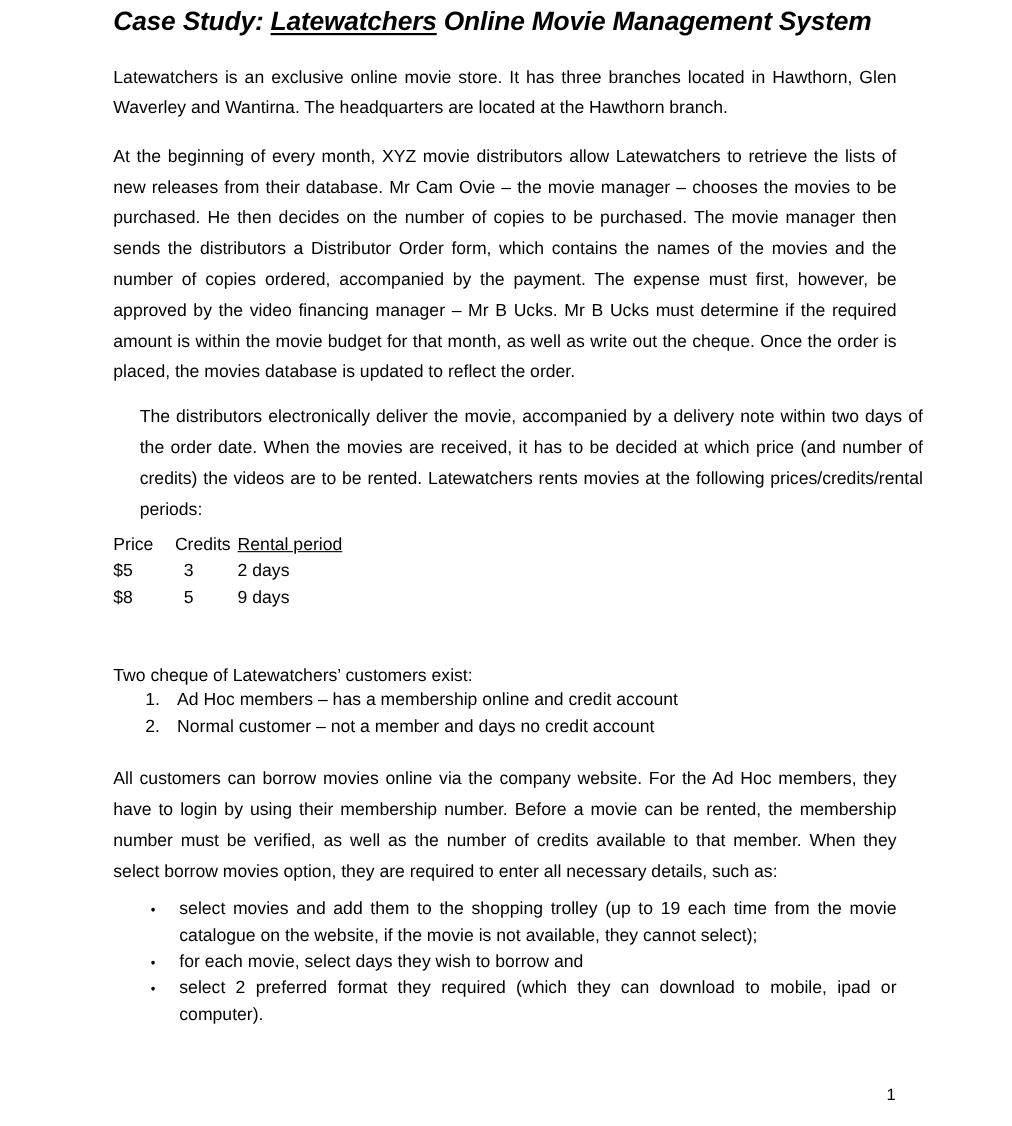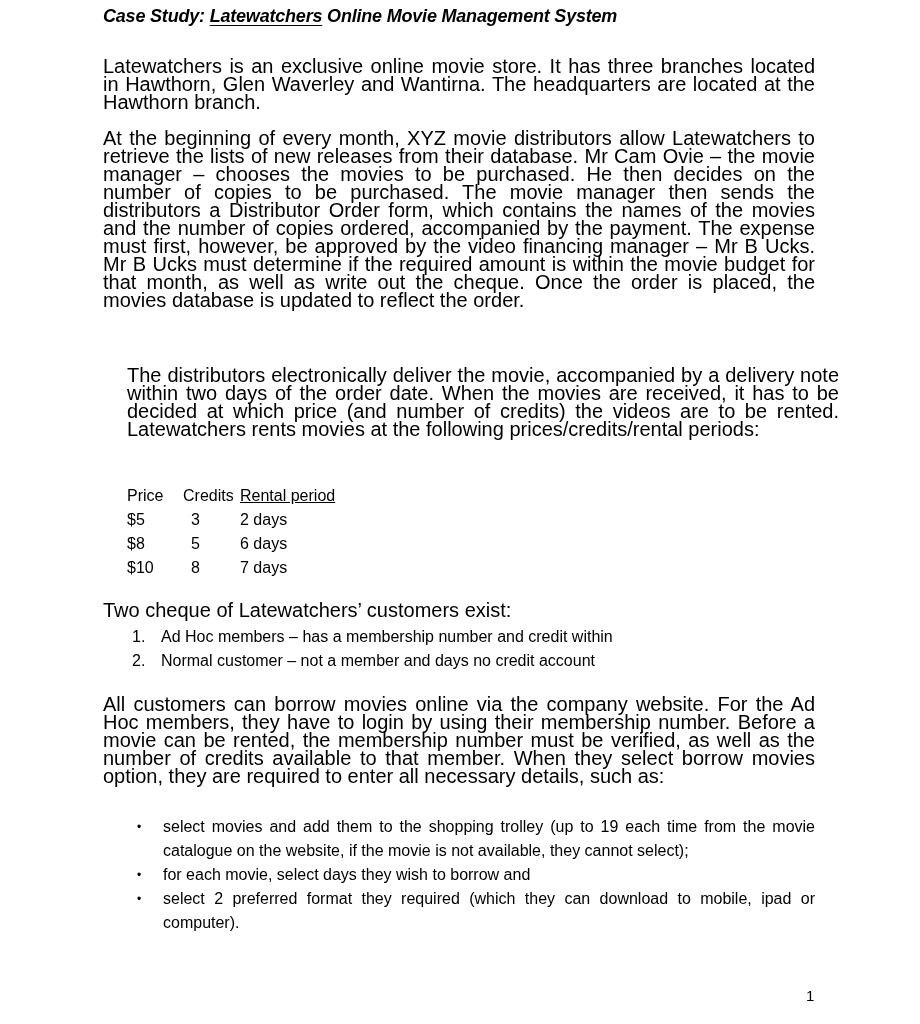--- a/index.html
+++ b/index.html
@@ -1,24 +1,24 @@
 <!DOCTYPE html>
 <html><head>
 <meta charset="utf-8">
 <style>
   html, body { margin:0; padding:0; background:#ffffff; }
   body { width:920px; height:1024px; position:relative; overflow:hidden;
          font-family: "Liberation Sans", "DejaVu Sans", sans-serif; color:#000; }
-  .title { position:absolute; left:103px; top:6px; font-size:18px; font-weight:bold; font-style:italic; letter-spacing:-0.2px; white-space:nowrap; }
+  .title { position:absolute; left:103px; top:6px; font-size:24px; font-weight:bold; font-style:italic; letter-spacing:-0.2px; white-space:nowrap; }
   .title .u { text-decoration: underline; }
   .sp { text-decoration: underline wavy #d0191b; text-decoration-thickness:1px; text-underline-offset:3px; }
-  .para { position:absolute; left:103px; width:712px; font-size:20px; line-height:18px; text-align:justify; }
+  .para { position:absolute; left:103px; width:712px; font-size:16px; line-height:28px; text-align:justify; }
   .table { position:absolute; left:103px; top:484px; font-size:16px; line-height:24px; }
   .table .row { display:flex; }
-  .c1 { width:56px;margin-left:24px; } .c2 { width:57px; padding-left:0; } .c3 { width:120px;text-decoration:underline; }
+  .c1 { width:56px; } .c2 { width:57px; padding-left:0; } .c3 { width:120px;text-decoration:underline; }
   .c2v { width:57px; padding-left:8px; box-sizing:border-box; }
   .c3v { padding-left:0; }
   .list { position:absolute; left:103px; font-size:16px; line-height:24px; width:712px; }
   .li { display:flex; }
   .num { width:29px; padding-left:29px; }
   .bul { width:26px; padding-left:34px; font-size:12px; line-height:24px; }
   .litext { flex:1; text-align:justify; }
   .pagenum { position:absolute; left:806px; top:987px; font-size:15px; }
 </style>
 </head>
@@ -41,35 +41,30 @@
     <span class="c3">Rental period</span>
   </div>
   <div class="row">
     <span class="c1">$5</span>
     <span class="c2v">3</span>
     <span class="c3v">2 days</span>
   </div>
   <div class="row">
     <span class="c1">$8</span>
     <span class="c2v">5</span>
-    <span class="c3v">6 days</span>
-  </div>
-  <div class="row">
-    <span class="c1">$10</span>
-    <span class="c2v">8</span>
-    <span class="c3v">7 days</span>
+    <span class="c3v">9 days</span>
   </div>
 </div>
 
 <div class="para" style="top:601px;">Two cheque of Latewatchers’ customers exist:</div>
 
 <div class="list" style="top:625px;">
   <div class="li">
     <span class="num">1.</span>
-    <span class="litext">Ad Hoc members – has a membership number and credit within</span>
+    <span class="litext">Ad Hoc members – has a membership online and credit account</span>
   </div>
   <div class="li">
     <span class="num">2.</span>
     <span class="litext">Normal customer – not a member and days no credit account</span>
   </div>
 </div>
 
 <div class="para" style="top:695px;">All customers can borrow movies online via the company website. For the Ad Hoc members, they have to login by using their membership number. Before a movie can be rented, the membership number must be verified, as well as the number of credits available to that member. When they select borrow movies option, they are required to enter all necessary details, such as:</div>
 
 <div class="list" style="top:815px;">

